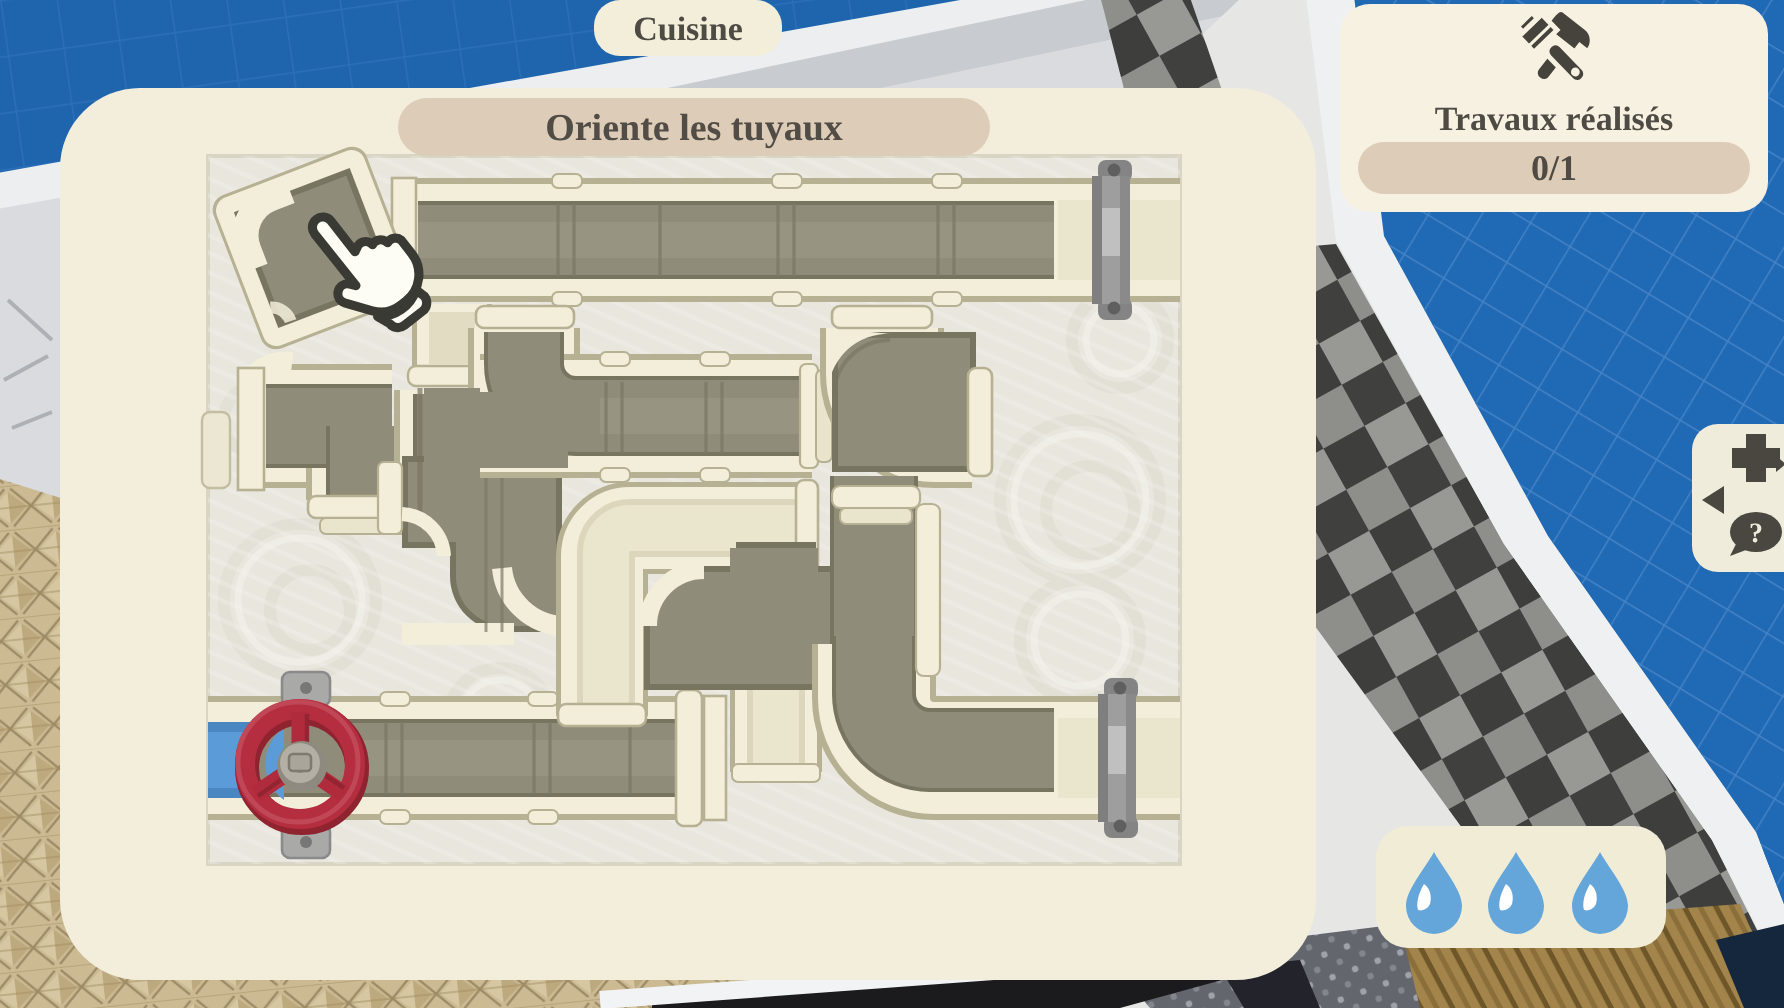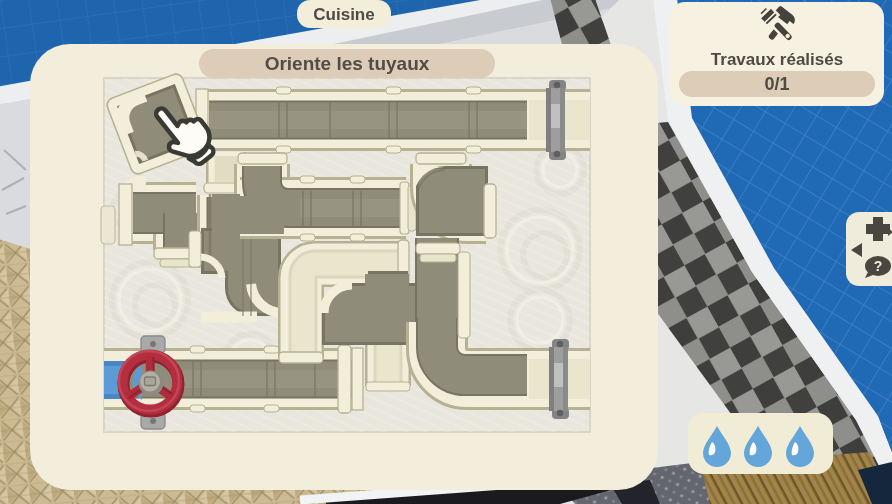--- a/index.html
+++ b/index.html
@@ -1,16 +1,16 @@
 <!DOCTYPE html>
 <html><head>
 <meta charset="utf-8">
 <style>
   html,body{margin:0;padding:0;background:#1c64ad;}
-  #stage{position:relative;width:892px;height:504px;overflow:hidden;font-family:Liberation Sans, sans-serif;}
+  #stage{position:relative;width:892px;height:504px;overflow:hidden;font-family:Liberation Serif, serif;}
   svg{display:block;}
 </style>
 </head>
 <body>
 <div id="stage">
 <svg width="892" height="504" viewBox="0 0 892 504" xmlns="http://www.w3.org/2000/svg">
 <defs>
   <pattern id="bgrid" width="28" height="28" patternUnits="userSpaceOnUse" patternTransform="rotate(-8)">
     <rect width="28" height="28" fill="none"></rect>
     <path d="M0 0H28M0 0V28" stroke="#3a7ac4" stroke-width="1.4" fill="none"></path>

